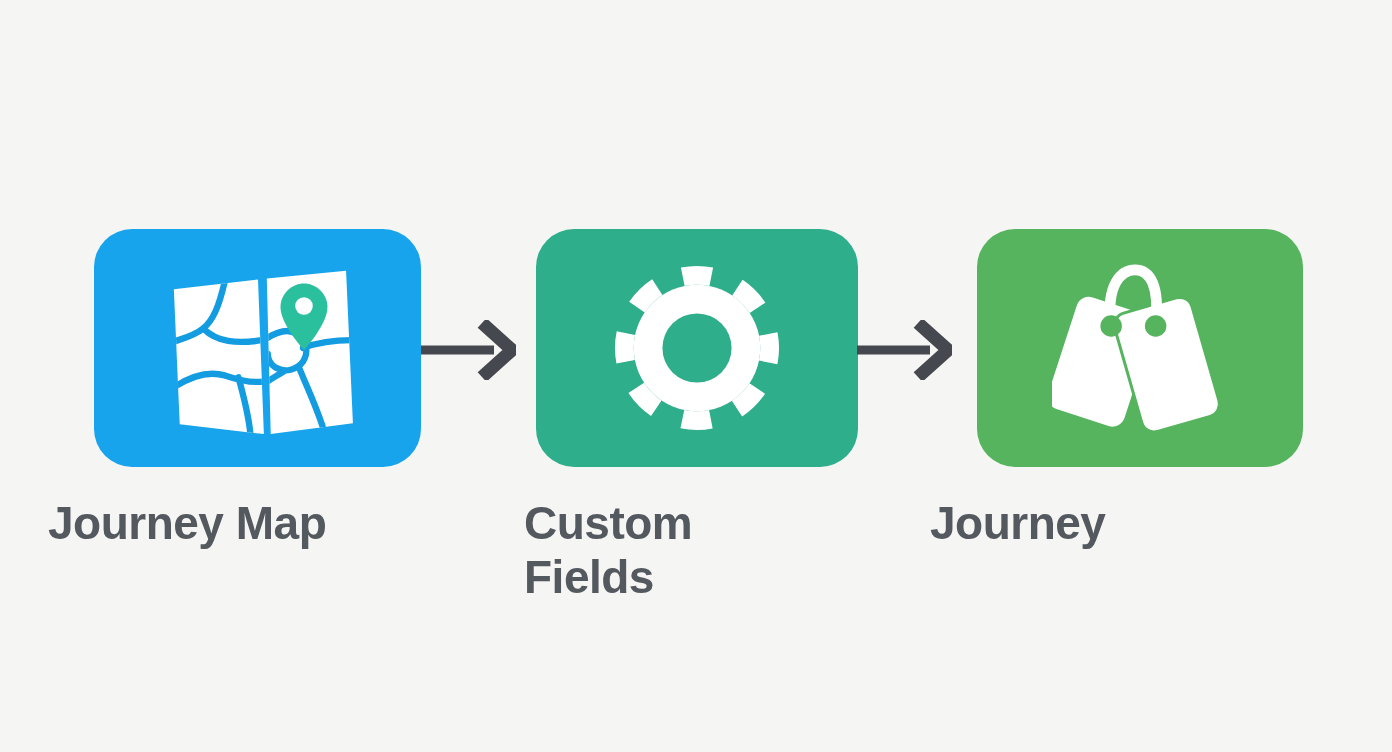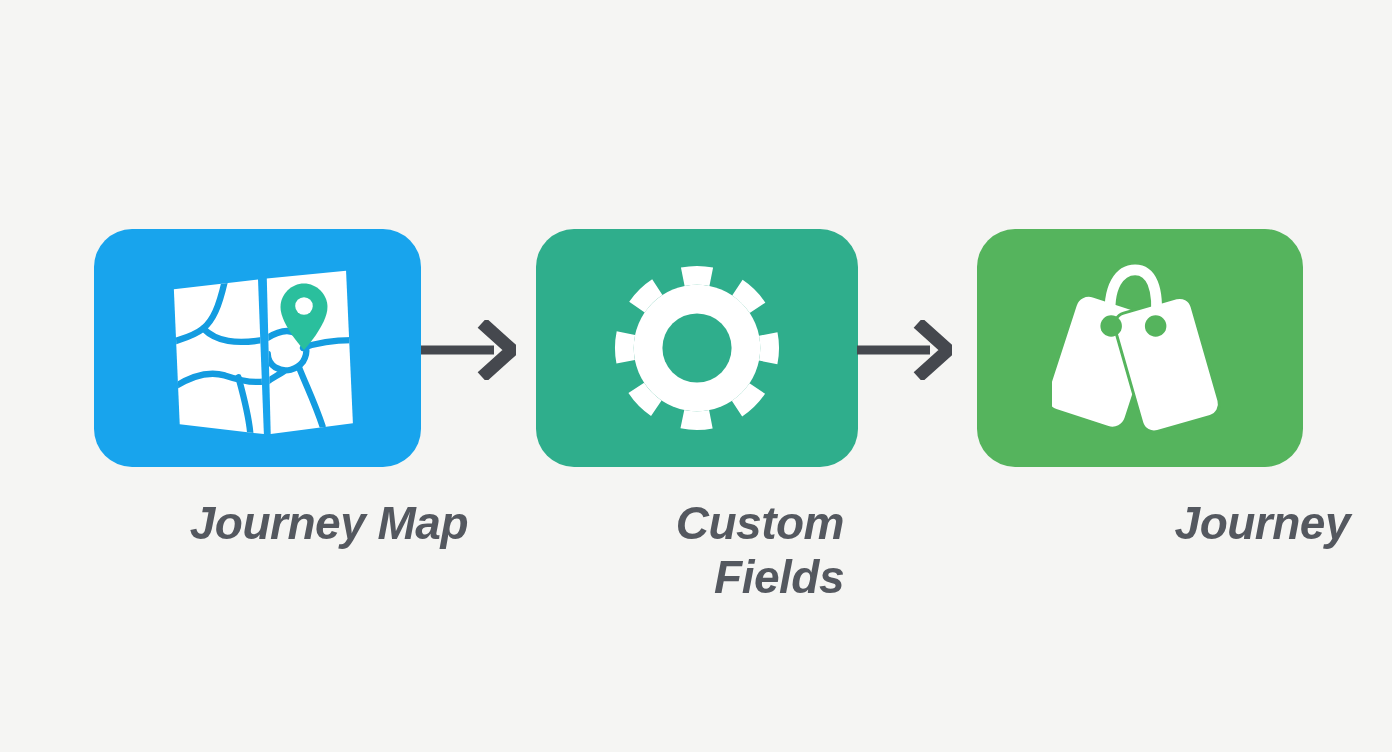--- a/index.html
+++ b/index.html
@@ -26,29 +26,28 @@
     position: absolute;
     top: 320px;
     width: 96px;
     height: 60px;
   }
   .arrow-1 { left: 420px; }
   .arrow-2 { left: 856px; }
   .label {
     position: absolute;
     top: 497px;
-    text-align: right;
+    text-align: left;
     font-weight: bold;
     font-size: 46px;
     line-height: 1.17;
     letter-spacing: -0.5px;
-    font-style: italic;
   }
   .label-1 { left: 48px;  width: 420px; }
-  .label-2 { left: 544px; width: 300px; }
+  .label-2 { left: 524px; width: 300px; }
   .label-3 { left: 930px; width: 420px; }
   svg { display: block; }
 </style>
 </head>
 <body>
 
 <div class="canvas" style="background: rgb(245, 245, 243);">
 
   <div class="node node-1" style="background: rgb(24, 164, 237);">
     <svg class="icon" width="196" height="181" viewBox="0 0 200 185">

